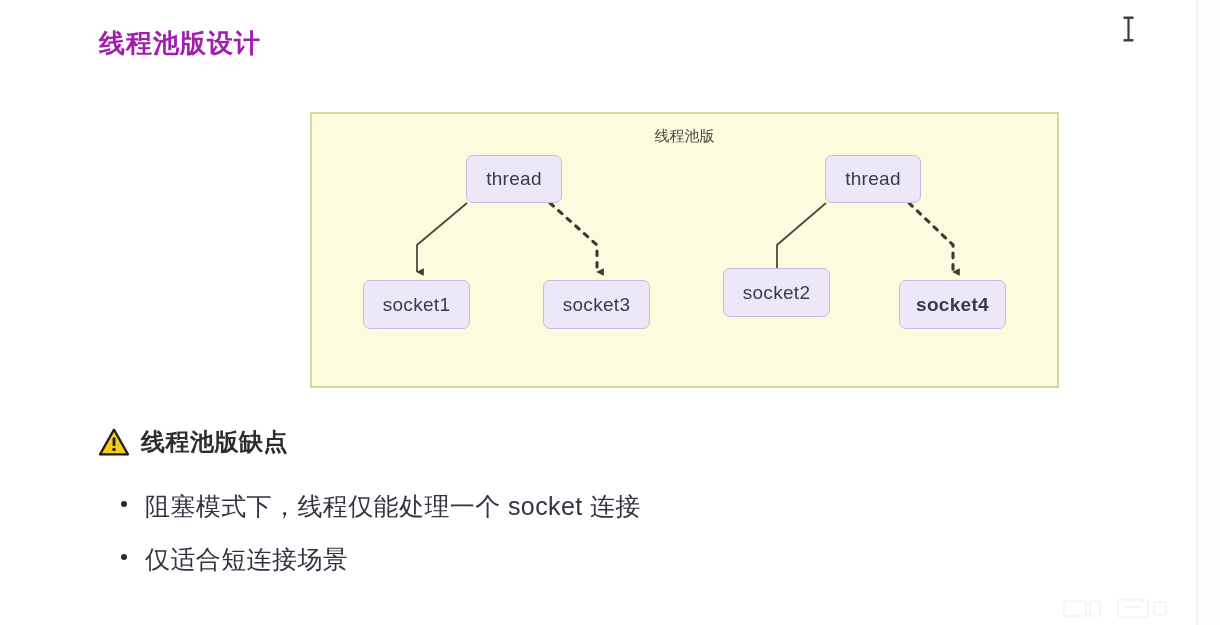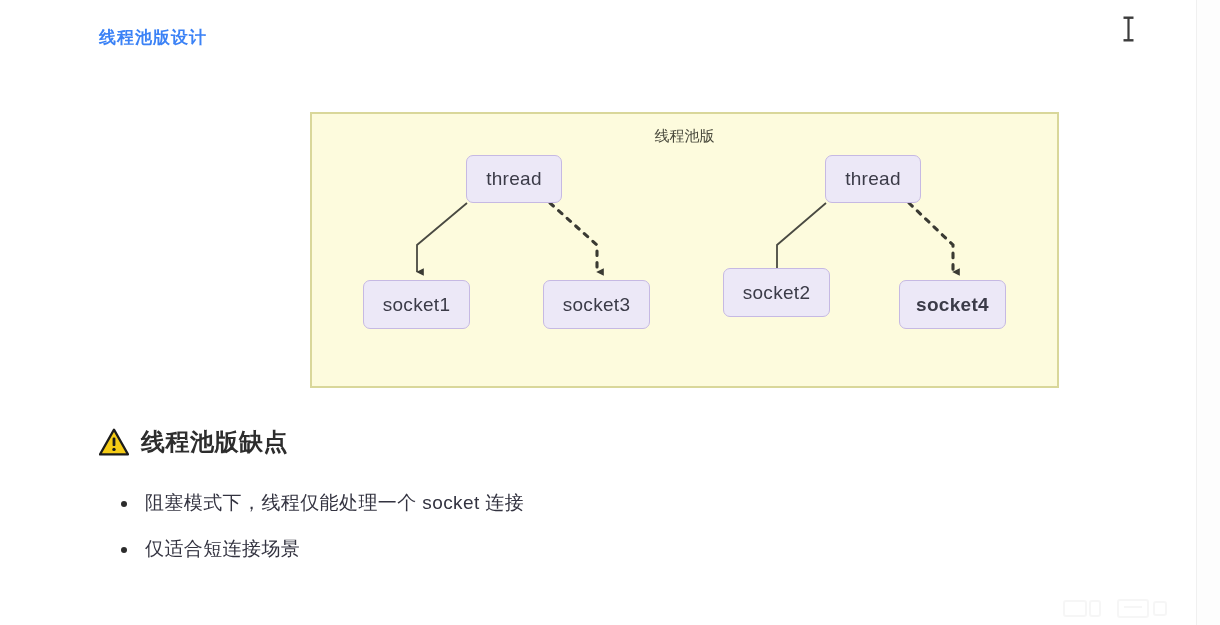--- a/index.html
+++ b/index.html
@@ -29,23 +29,23 @@
     left: 1196px; top: 0;
     width: 24px; height: 625px;
     background: #fdfdfd;
     border-left: 1px solid #f0f0f0;
   }
 
   
   #page-title {
     position: absolute;
     left: 99px; top: 26px;
-    font-size: 17px;
+    font-size: 26px;
     font-weight: bold;
-    color: #3b82f6;
+    color: #a21caf;
     letter-spacing: 1px;
   }
 
   
   #diagram-frame {
     position: absolute;
     left: 310px; top: 112px;
     width: 749px; height: 276px;
     background: #fdfbdd;
     border: 2px solid #d9d79a;
@@ -108,21 +108,21 @@
   
   #drawbacks-list {
     position: absolute;
     left: 113px; top: 490px;
     list-style: none;
   }
   #drawbacks-list li {
     position: relative;
     padding-left: 32px;
     margin-bottom: 20px;
-    font-size: 19px;
+    font-size: 25px;
     color: #333340;
     letter-spacing: .4px;
   }
   #drawbacks-list li::before {
     content: "";
     position: absolute;
     left: 8px; top: 11px;
     width: 6px; height: 6px;
     border-radius: 50%;
     background: #2c2c2c;

